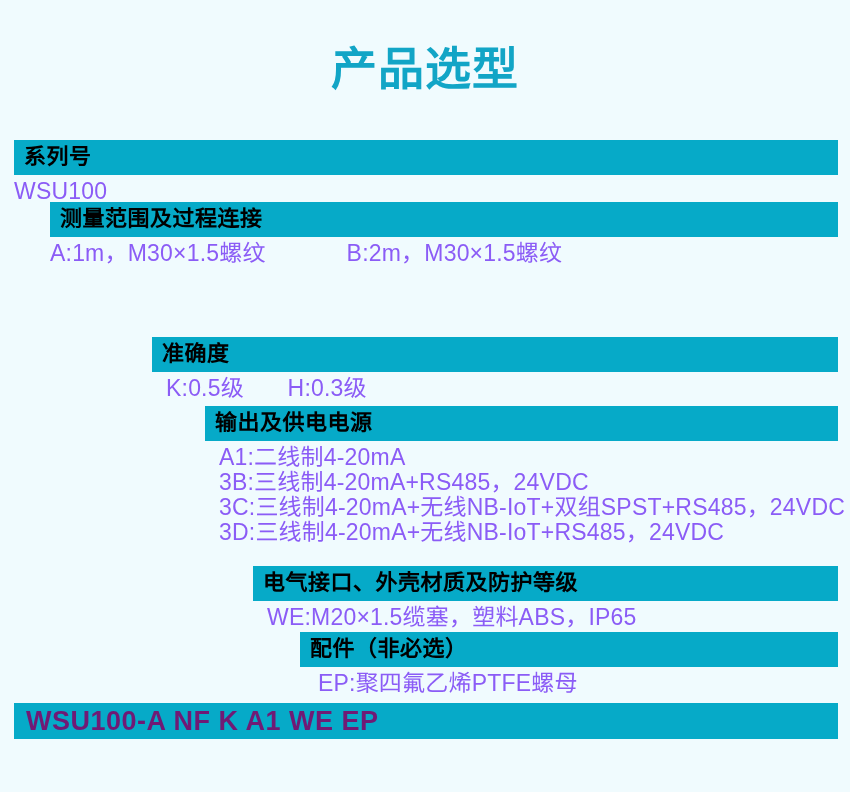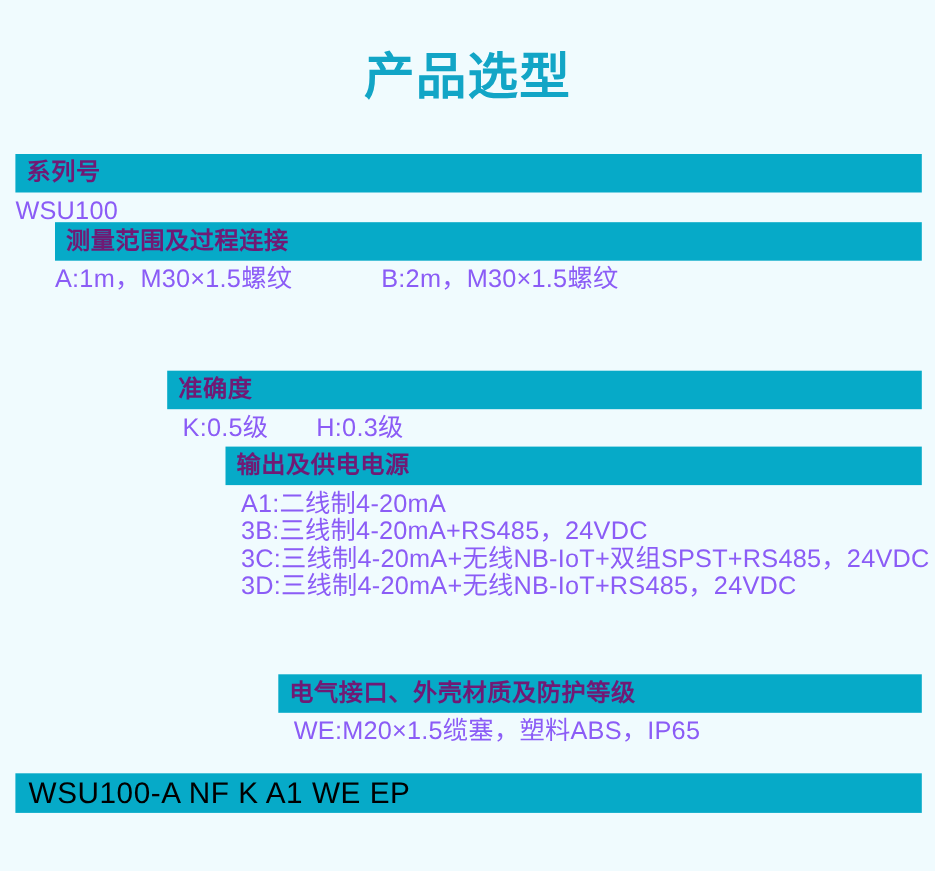--- a/index.html
+++ b/index.html
@@ -40,21 +40,21 @@
   }
 
   
   .section {
     position: absolute;
     right: 12px;
   }
 
   .bar {
     background: #06aac8;
-    color: #701a75;
+    color: #000000;
     font-size: 22px;
     font-weight: 700;
     line-height: 30px;
     height: 30px;
     padding: 2px 0 3px 10px;
     box-sizing: content-box;
     white-space: nowrap;
     letter-spacing: 0.5px;
   }
 
@@ -77,23 +77,23 @@
   }
 
   
   .model-bar {
     position: absolute;
     left: 14px;
     right: 12px;
     top: 703px;
     height: 36px;
     background: #06aac8;
-    color: #000000;
+    color: #701a75;
     font-size: 27px;
-    font-weight: 400;
+    font-weight: 700;
     line-height: 36px;
     padding-left: 12px;
     box-sizing: border-box;
     white-space: nowrap;
     letter-spacing: 0.5px;
   }
 </style>
 </head>
 <body>
 
@@ -144,25 +144,33 @@
       </div>
       <div class="opt-row">
         <span class="opt-inline">3C:三线制4-20mA+无线NB-IoT+双组SPST+RS485，24VDC</span>
       </div>
       <div class="opt-row">
         <span class="opt-inline">3D:三线制4-20mA+无线NB-IoT+RS485，24VDC</span>
       </div>
     </div>
   </div>
 
-  <div class="section" style="left:253px; top:566px;margin-top:47px;">
+  <div class="section" style="left:253px; top:566px;">
     <div class="bar">电气接口、外壳材质及防护等级</div>
     <div class="opts" style="padding-left:14px;">
       <div class="opt-row">
         <span class="opt-inline">WE:M20×1.5缆塞，塑料ABS，IP65</span>
       </div>
     </div>
   </div>
 
+  <div class="section" style="left:300px; top:632px;">
+    <div class="bar">配件（非必选）</div>
+    <div class="opts" style="padding-left:18px;">
+      <div class="opt-row">
+        <span class="opt-inline">EP:聚四氟乙烯PTFE螺母</span>
+      </div>
+    </div>
+  </div>
 
   <div class="model-bar">WSU100-A NF K A1 WE EP</div>
 
 </div>
 
 </body></html>

